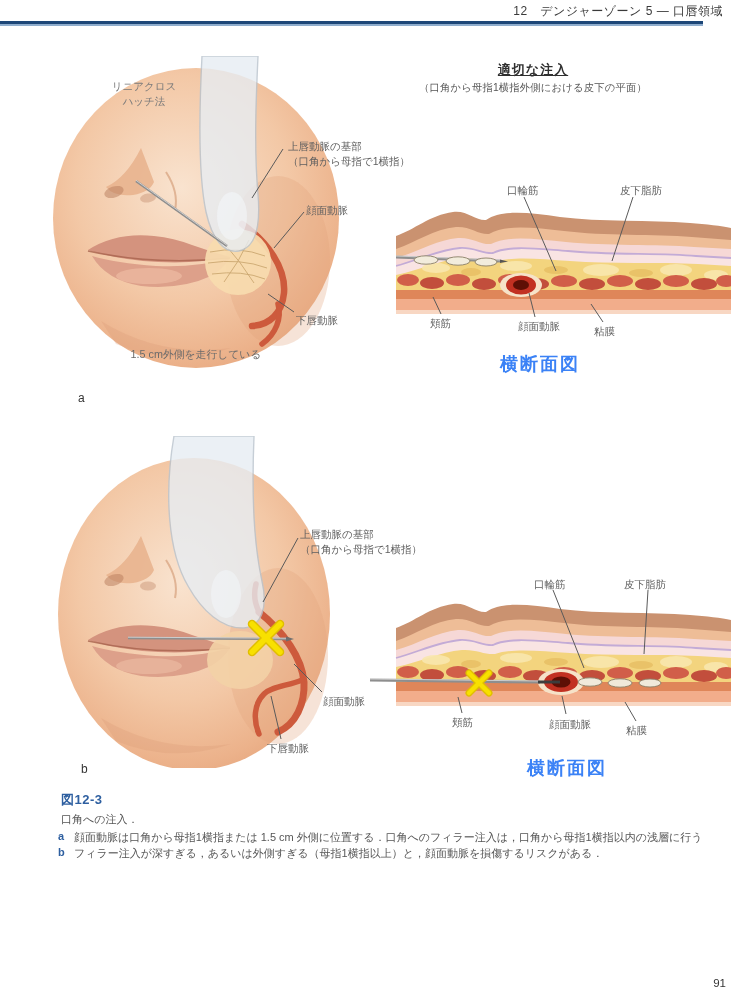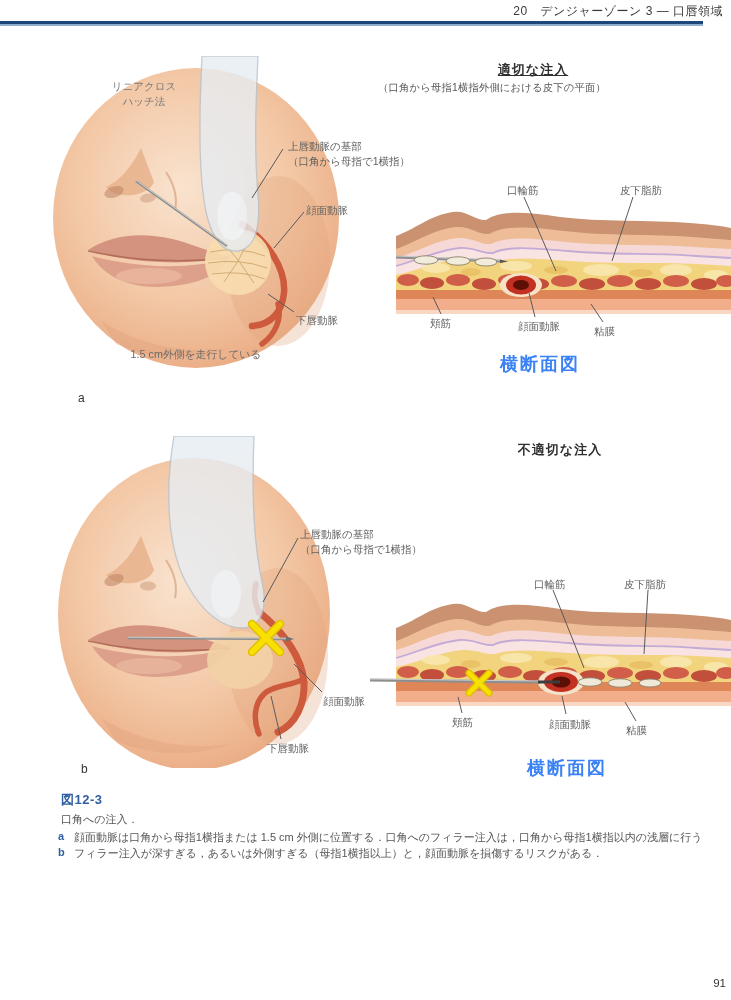--- a/index.html
+++ b/index.html
@@ -12,39 +12,39 @@
   .chapter-head {
     position:absolute; top:3px; right:8px; font-size:12px; color:#3a3a3a; letter-spacing:0.5px;
   }
   .head-rule {
     position:absolute; left:0; top:21px; width:703px; height:5px;
     background:#1d4778; border-bottom:2px solid #8fadcd;
   }
   .lbl { position:absolute; font-size:10.5px; color:#5f5f5f; line-height:1.4; white-space:nowrap; }
   .lbl-c { text-align:center; }
   .panel-title { position:absolute; font-size:13px; font-weight:bold; color:#2f2f2f; text-align:center; letter-spacing:1px; }
-  .panel-sub { position:absolute; font-size:10.3px; color:#565656; text-align:left; letter-spacing:0.2px; }
+  .panel-sub { position:absolute; font-size:10.3px; color:#565656; text-align:center; letter-spacing:0.2px; }
   .cs-caption { position:absolute; font-size:18px; font-weight:bold; color:#3b82f6; text-align:center; letter-spacing:2px; }
   .marker { position:absolute; font-size:12px; color:#333; }
   .note { position:absolute; font-size:10.8px; color:#6b6b6b; line-height:1.55; text-align:center; }
   .tech { color:#7a7a7a; }
   .fig-id { position:absolute; left:61px; top:791px; font-size:13px; font-weight:bold; color:#2e5fa0; letter-spacing:0.5px; }
   .fig-intro { position:absolute; left:61px; top:812px; font-size:11px; color:#555; }
   .fig-item { position:absolute; left:58px; font-size:11px; color:#555; display:flex; white-space:nowrap; }
   .fig-item .fm { font-weight:bold; color:#2e5fa0; width:16px; flex:0 0 16px; }
   .page-num { position:absolute; left:700px; top:977px; width:26px; text-align:right; font-size:11.5px; color:#333; }
   svg { display:block; }
   .leader-overlay { position:absolute; left:0; top:0; pointer-events:none; }
 </style>
 </head>
 <body>
 
 <div class="page">
 
-  <div class="chapter-head">20　デンジャーゾーン 3 ― 口唇領域</div>
+  <div class="chapter-head">12　デンジャーゾーン 5 ― 口唇領域</div>
   <div class="head-rule"></div>
 
   <svg class="abs" style="left:46px; top:56px;" width="300" height="312" viewBox="0 0 300 312">
     <defs>
       <radialGradient id="skinA" cx="45%" cy="40%" r="68%">
         <stop offset="0%" stop-color="#f9e3cf"></stop>
         <stop offset="55%" stop-color="#f3c8a6"></stop>
         <stop offset="85%" stop-color="#ecb28b"></stop>
         <stop offset="100%" stop-color="#e5a47b"></stop>
       </radialGradient>
@@ -221,21 +221,20 @@
   </svg>
 
   <div class="lbl" style="left:300px; top:527px;">
     <div>上唇動脈の基部</div>
     <div>（口角から母指で1横指）</div>
   </div>
   <div class="lbl" style="left:323px; top:694px;">顔面動脈</div>
   <div class="lbl" style="left:267px; top:741px;">下唇動脈</div>
   <div class="marker" style="left:81px; top:762px;">b</div>
 
-  <div class="panel-title" style="left:420px; top:441px; width:280px;">不適切な注入</div>
 
   <svg class="abs" style="left:370px; top:592px;" width="361" height="128" viewBox="0 0 361 128">
     <g transform="translate(26,0)">
       <path d="M0,36 C18,30 34,15 57,12 C71,10 80,21 90,20 C107,9 134,13 164,17 C204,22 254,20 294,23 C310,24 326,26 335,28 L335,112 L0,112 Z" fill="#ca9270"></path>
       <path d="M0,49 C20,42 38,29 60,27 C74,26 83,35 93,34 C110,24 138,28 168,31 C208,36 258,34 296,37 L335,40 L335,112 L0,112 Z" fill="#eebd97"></path>
       <path d="M0,58 C22,52 40,40 62,38 C76,37 85,45 95,44 C112,35 140,39 170,42 C210,46 260,44 298,47 L335,49 L335,112 L0,112 Z" fill="#f6d8d6"></path>
       <path d="M0,66 C22,60 42,50 64,48 C78,47 87,54 97,53 C114,45 142,49 172,51 C212,55 262,53 300,56 L335,58 L335,112 L0,112 Z" fill="#f9e4e3"></path>
       <path d="M0,66 C22,60 42,50 64,48 C78,47 87,54 97,53 C114,45 142,49 172,51 C212,55 262,53 300,56 L335,58" fill="none" stroke="#c3abd6" stroke-width="1.8"></path>
       <path d="M0,75 C24,70 44,60 66,58 C80,57 89,63 99,62 C116,56 144,59 174,61 C214,64 264,62 302,64 L335,66 L335,112 L0,112 Z" fill="#f3d47e"></path>
       <g fill="#f9e7ae" opacity="0.9">

